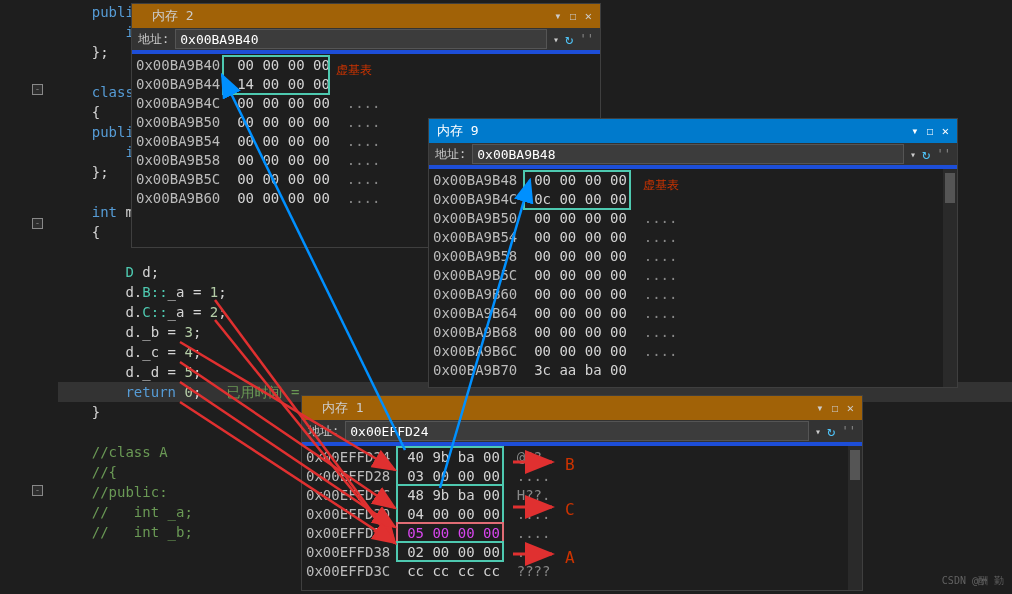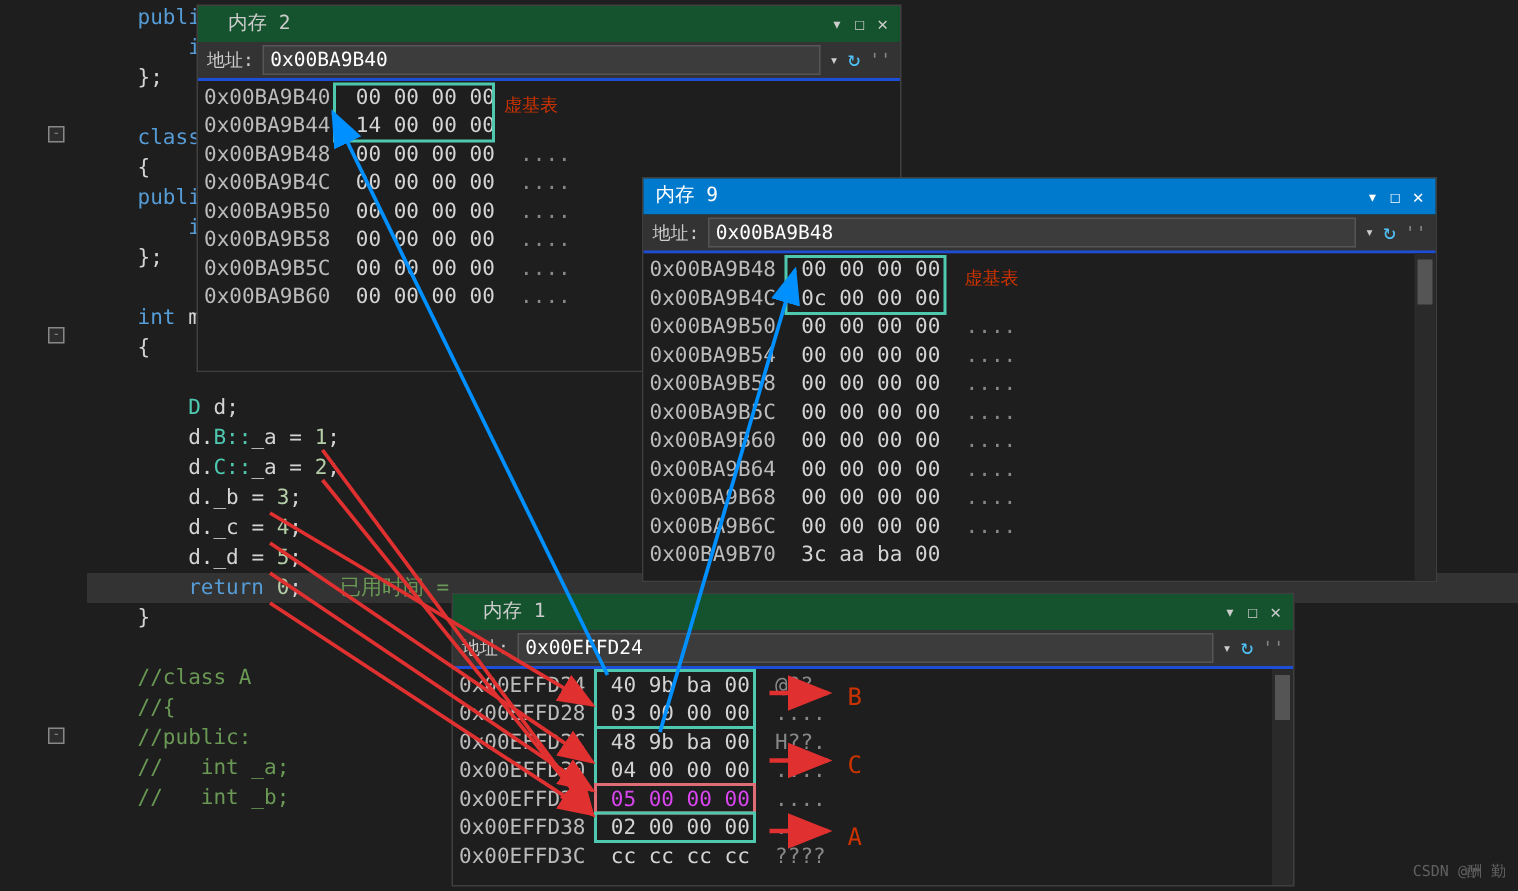--- a/index.html
+++ b/index.html
@@ -9,24 +9,24 @@
 .fold-box { position: absolute; left: 32px; width: 11px; height: 11px; border: 1px solid #888; background: #2d2d2d; color: #888; font-size: 9px; line-height: 9px; text-align: center; cursor: pointer; }
 .kw-blue { color: #569cd6; }
 .type-teal { color: #4ec9b0; }
 .ident { color: #d4d4d4; }
 .num { color: #b5cea8; }
 .comment { color: #6a9955; }
 .punct { color: #d4d4d4; }
 .highlight-line { background: #333333; }
 .panel { position: absolute; background: #252526; border: 1px solid #3f3f3f; }
 .panel-title { background: #007acc; color: #fff; height: 24px; line-height: 24px; padding: 0 8px; display: flex; justify-content: space-between; align-items: center; font-size: 13px; }
-.panel-title.dark { background: #14532d; color: #ccc; padding-left: 20px; }
+.panel-title.dark { background: #a16207; color: #ccc; padding-left: 20px; }
 .title-ctrl { display: flex; gap: 8px; }
 .title-ctrl span { cursor: pointer; font-size: 12px; }
-.addr-bar { background: #333; height: 26px; display: flex; align-items: center; padding: 0 6px; gap: 6px; border-bottom: 2px solid #1d4ed8; }
+.addr-bar { background: #333; height: 26px; display: flex; align-items: center; padding: 0 6px; gap: 6px; border-bottom: 4px solid #1d4ed8; }
 .addr-label { color: #ccc; font-size: 12px; }
 .addr-input { flex: 1; background: #3c3c3c; border: 1px solid #555; color: #fff; height: 20px; padding: 0 4px; font-family: inherit; font-size: 13px; }
 .addr-dd { color: #ccc; font-size: 10px; cursor: pointer; }
 .refresh-icon { color: #4fc3f7; cursor: pointer; font-size: 14px; }
 .quotes { color: #888; font-size: 12px; cursor: pointer; }
 .mem-body { padding: 2px 4px; background: #1e1e1e; position: relative; height: calc(100% - 50px); overflow: hidden; }
 .mem-row { line-height: 19px; white-space: pre; color: #d4d4d4; }
 .mem-row .addr { color: #bbb; }
 .mem-row .hex { color: #d4d4d4; }
 .mem-row .hex-red { color: #d946ef; }
@@ -89,23 +89,23 @@
   <div class="addr-bar">
     <span class="addr-label">地址:</span>
     <input class="addr-input" value="0x00BA9B40" style="">
     <span class="addr-dd">▾</span>
     <span class="refresh-icon">↻</span>
     <span class="quotes">''</span>
   </div>
   <div class="mem-body" id="mem2">
       <div class="mem-row"><span class="addr">0x00BA9B40</span>  <span class="hex">00 00 00 00</span>  <span class="ascii"></span></div>
       <div class="mem-row"><span class="addr">0x00BA9B44</span>  <span class="hex">14 00 00 00</span>  <span class="ascii"></span></div>
-      <div class="mem-row"><span class="addr">0x00BA9B48</span>  <span class="hex">00 00 00 00</span>  <span class="ascii">....</span></div>
       <div class="mem-row"><span class="addr">0x00BA9B4C</span>  <span class="hex">00 00 00 00</span>  <span class="ascii">....</span></div>
       <div class="mem-row"><span class="addr">0x00BA9B50</span>  <span class="hex">00 00 00 00</span>  <span class="ascii">....</span></div>
+      <div class="mem-row"><span class="addr">0x00BA9B54</span>  <span class="hex">00 00 00 00</span>  <span class="ascii">....</span></div>
       <div class="mem-row"><span class="addr">0x00BA9B58</span>  <span class="hex">00 00 00 00</span>  <span class="ascii">....</span></div>
       <div class="mem-row"><span class="addr">0x00BA9B5C</span>  <span class="hex">00 00 00 00</span>  <span class="ascii">....</span></div>
       <div class="mem-row"><span class="addr">0x00BA9B60</span>  <span class="hex">00 00 00 00</span>  <span class="ascii">....</span></div>
     </div>
   <div class="cyan-box" style="left:90px;top:51px;width:108px;height:40px"></div>
   <span class="red-label" style="left:204px;top:58px">虚基表</span>
 </div>
 
 <div class="panel" style="left:428px;top:118px;width:530px;height:270px">
   <div class="panel-title">

